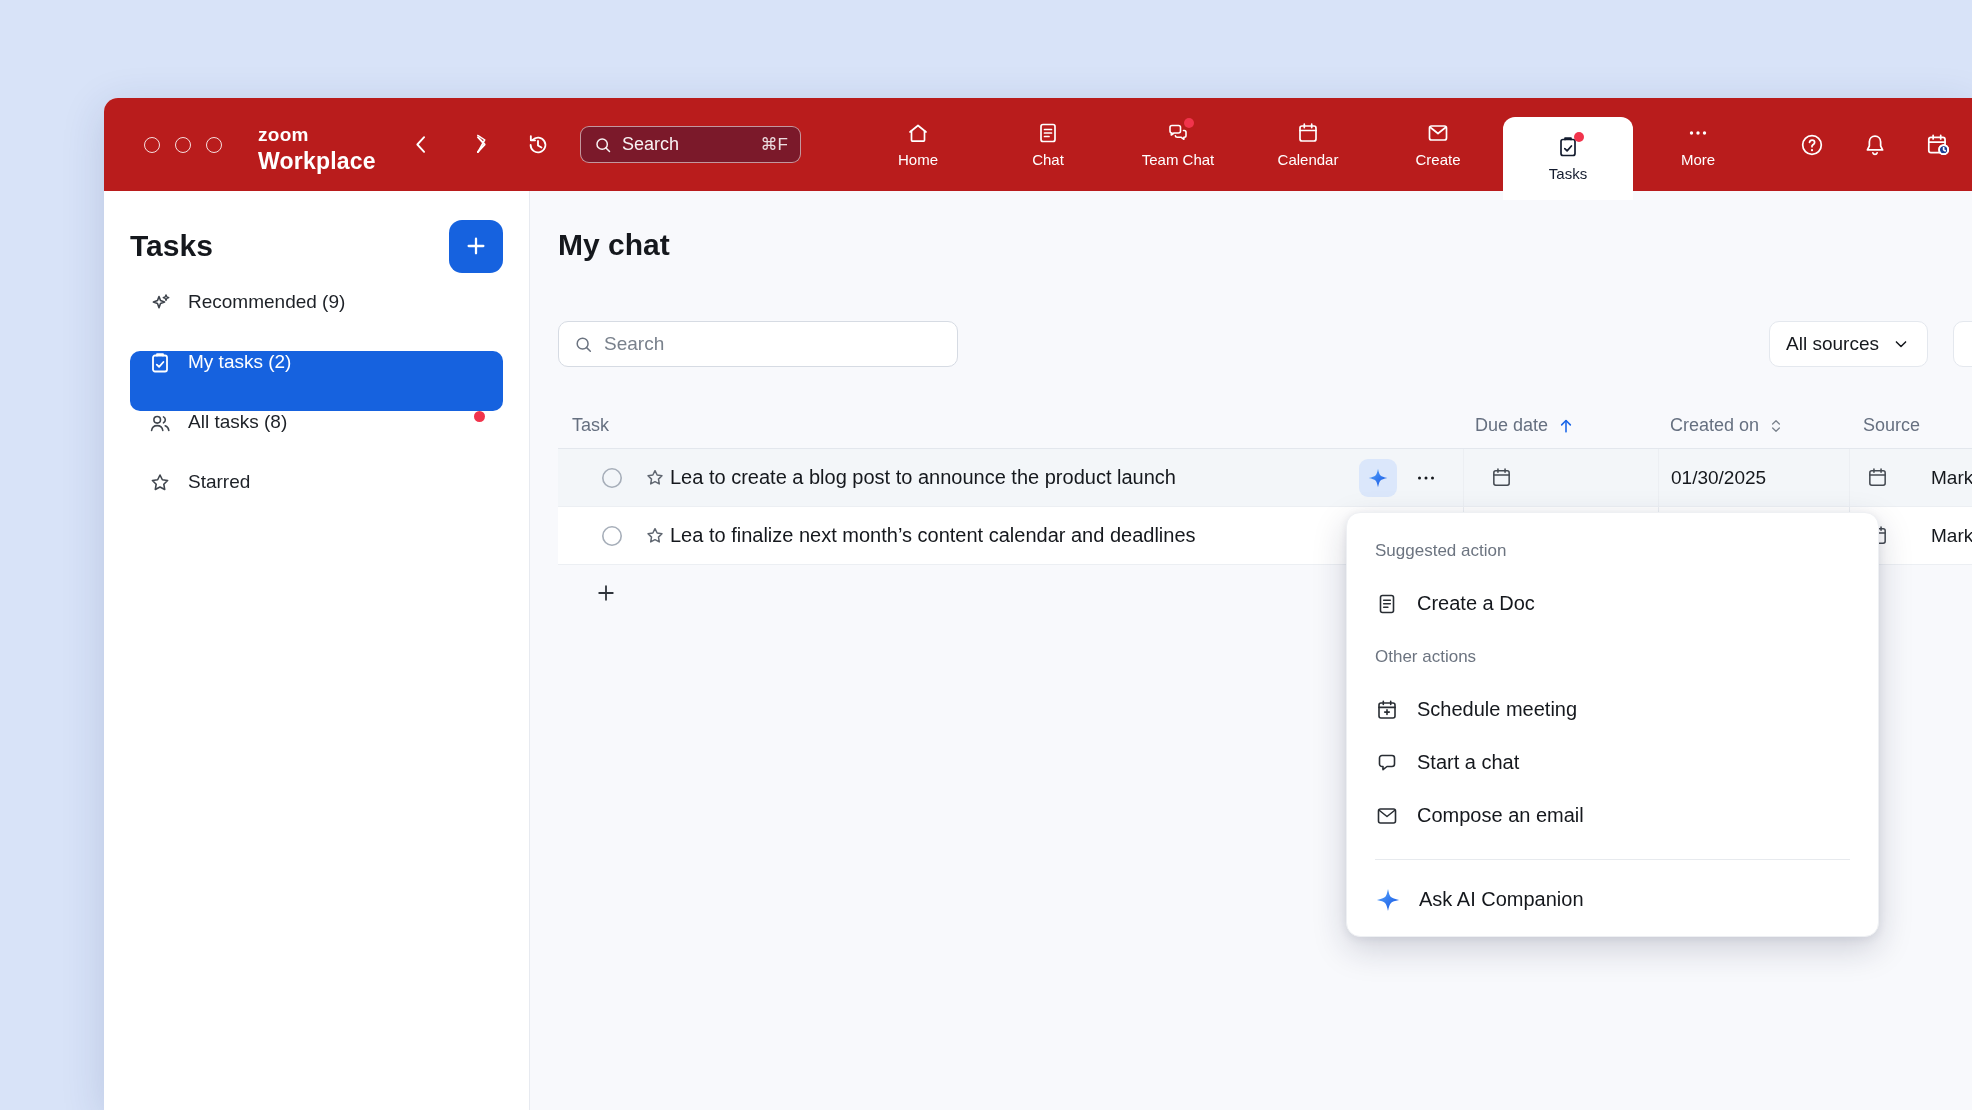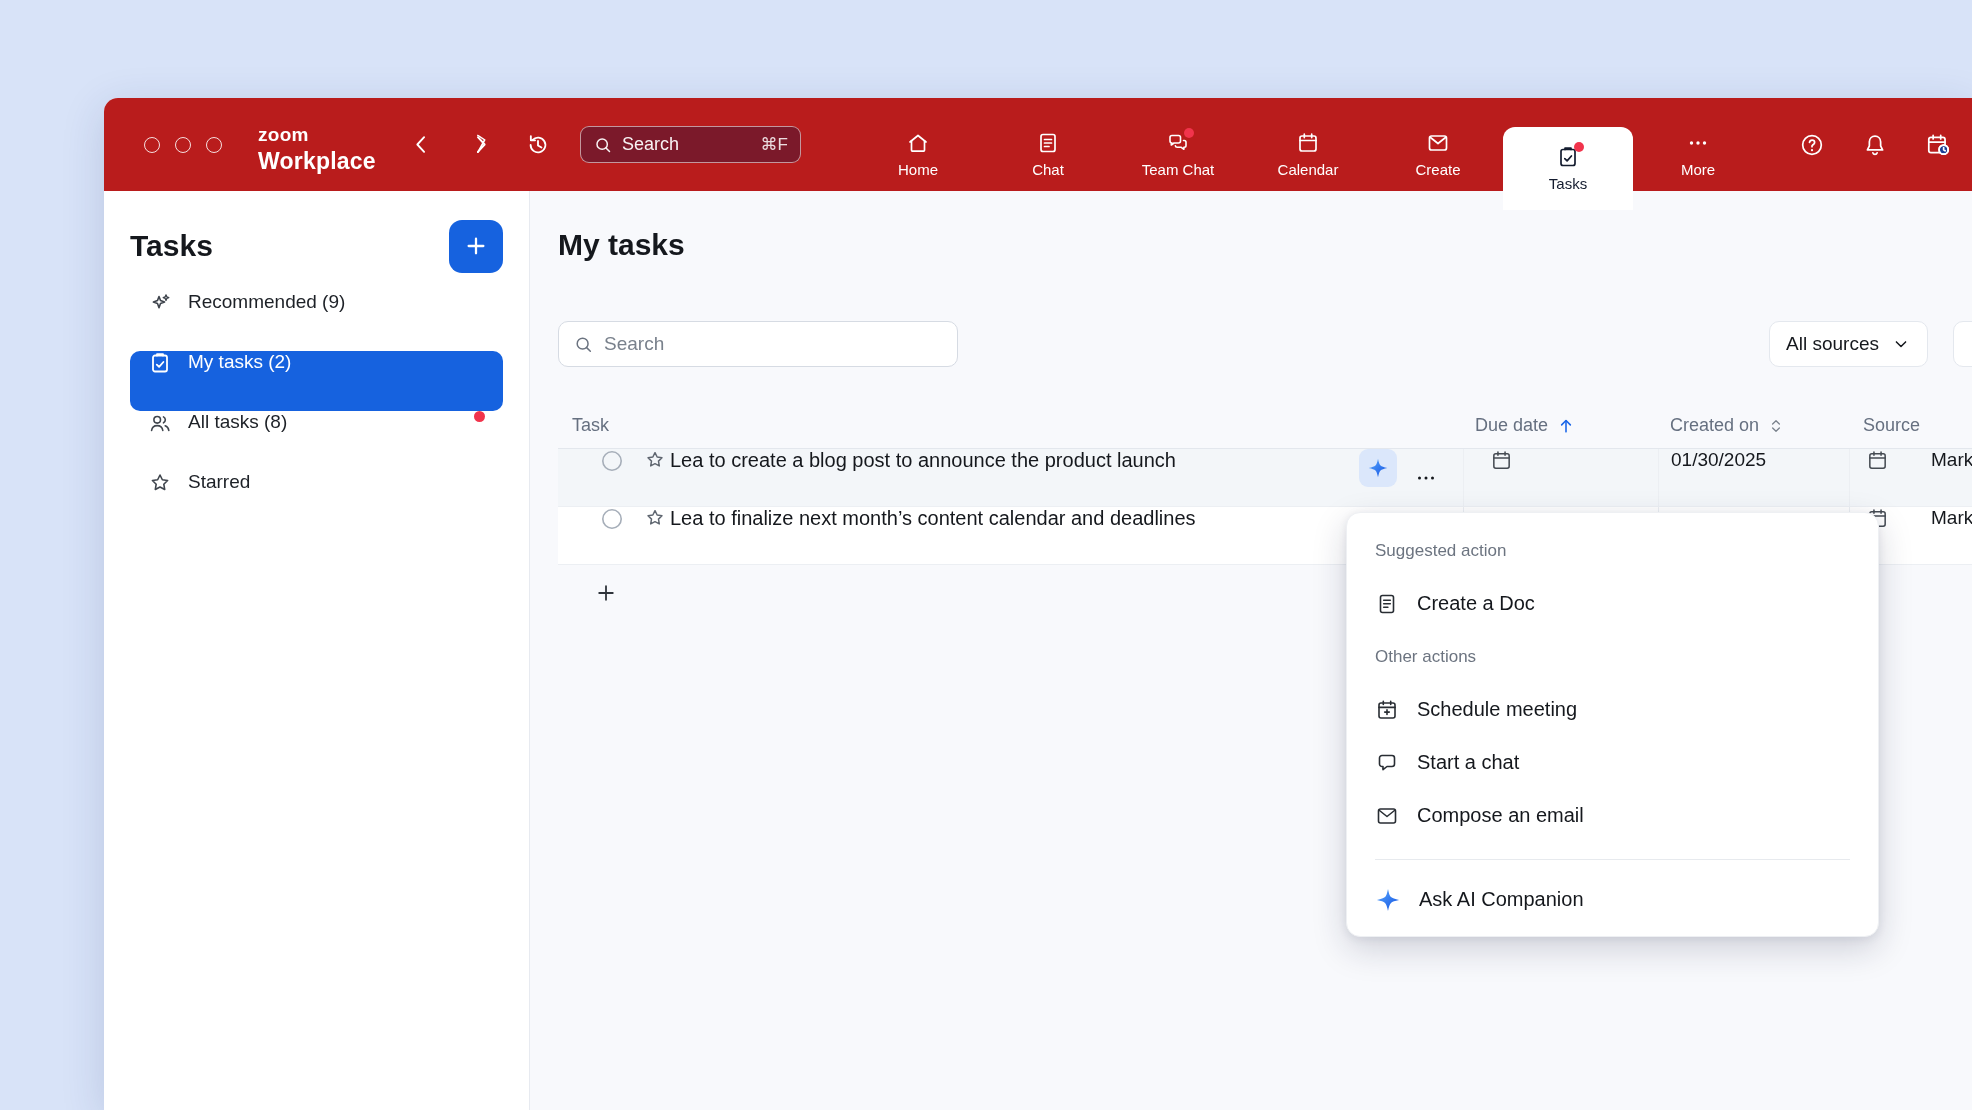--- a/index.html
+++ b/index.html
@@ -24,21 +24,21 @@
   .brand .product { font-size:23px; font-weight:700; letter-spacing:.2px; display:block; margin-top:6px; }
   .tb-btn { position:absolute; top:0; height:93px; width:34px; display:flex; align-items:center; justify-content:center; background:none; border:none; color:#fff; }
   .tb-back { left:300px; } .tb-fwd { left:359px; } .tb-hist { left:417px; }
   .tb-search {
     position:absolute; left:476px; top:28px; width:221px; height:37px;
     background:rgba(8,20,70,0.35); border:1.5px solid rgba(255,255,255,0.55);
     border-radius:9px; display:flex; align-items:center; gap:9px; padding:0 12px;
   }
   .tb-search .ph { font-size:18px; color:rgba(255,255,255,0.95); flex:1; }
   .tb-search .kbd { font-size:17px; color:rgba(255,255,255,0.85); }
-  .nav { position:absolute; left:749px; top:10px; height:102px; display:flex; }
+  .nav { position:absolute; left:749px; top:0; height:102px; display:flex; }
   .nav-item {
     width:130px; height:93px; display:flex; flex-direction:column; align-items:center;
     justify-content:center; gap:6px; color:#fff; background:none; border:none;
   }
   .nav-item .lbl { font-size:15px; }
   .nav-item.active {
     height:83px; align-self:flex-end; background:#ffffff; border-radius:12px 12px 0 0;
     color:#141c2f;
   }
   .icon-wrap { position:relative; width:24px; height:24px; }
@@ -69,21 +69,21 @@
   .m-search input { border:none; outline:none; font-size:19px; flex:1; background:transparent; color:#333; font-family:"Liberation Sans",sans-serif; }
   .m-search input::placeholder { color:#79818c; }
   .sources { margin-left:auto; margin-right:43px; height:46px; background:#fff; border:1px solid #e4e8ee; border-radius:10px; display:flex; align-items:center; gap:12px; padding:0 16px; font-size:19px; color:#15181d; }
   .partial-pill { position:absolute; left:1395px; top:0; width:110px; height:46px; background:#fff; border:1px solid #e4e8ee; border-radius:10px; }
 
   
   .table { margin-top:36px; width:1531px; }
   .thead { display:flex; height:46px; align-items:center; border-bottom:1px solid #e3e7ed; color:#667080; font-size:18px; }
   .trow { display:flex; height:58px; align-items:stretch; background:#fff; border-bottom:1px solid #eceff3; }
   .trow.hovered { background:#f3f6f9; }
-  .cell { display:flex; }
+  .cell { display:flex; align-items:center; }
   .col-task { width:905px; } .col-due { width:195px; } .col-created { width:191px; } .col-source { width:240px; }
   .trow .col-due, .trow .col-created, .trow .col-source { border-left:1px solid #eceff3; }
   .thead .col-task { padding-left:14px; }
   .thead .col-due, .thead .col-created { padding-left:12px; display:flex; gap:8px; align-items:center; }
   .thead .col-source { padding-left:14px; }
   .sort-asc { color:#1a66e8; display:flex; }
   .sort-both { color:#7a828c; display:flex; }
 
   .trow .col-task { padding-left:42px; gap:0; }
   .row-check { width:24px; height:24px; border:none; background:none; color:#a6aeb9; display:flex; flex:0 0 auto; }
@@ -326,21 +326,21 @@
               <svg width="24" height="24" viewBox="0 0 24 24" fill="none" stroke="currentColor" stroke-width="1.6" stroke-linejoin="round">
                   <path d="m12 4 2.35 4.76 5.25.76-3.8 3.7.9 5.23L12 16l-4.7 2.45.9-5.23-3.8-3.7 5.25-.76Z"></path>
                 </svg>
             </span>
             <span>Starred</span>
           </button>
         </nav>
       </aside>
 
       <main class="main">
-        <h1 class="pg-title">My tasks</h1>
+        <h1 class="pg-title">My chat</h1>
 
         <div class="controls">
           <div class="m-search">
             <span>
               <svg width="21" height="21" viewBox="0 0 24 24" fill="none" stroke="#6b7380" stroke-width="1.7" stroke-linecap="round">
                   <circle cx="11" cy="11" r="6.2"></circle>
                   <path d="m15.6 15.6 4.2 4.2"></path>
                 </svg>
             </span>
             <input type="text" placeholder="Search" style="">

